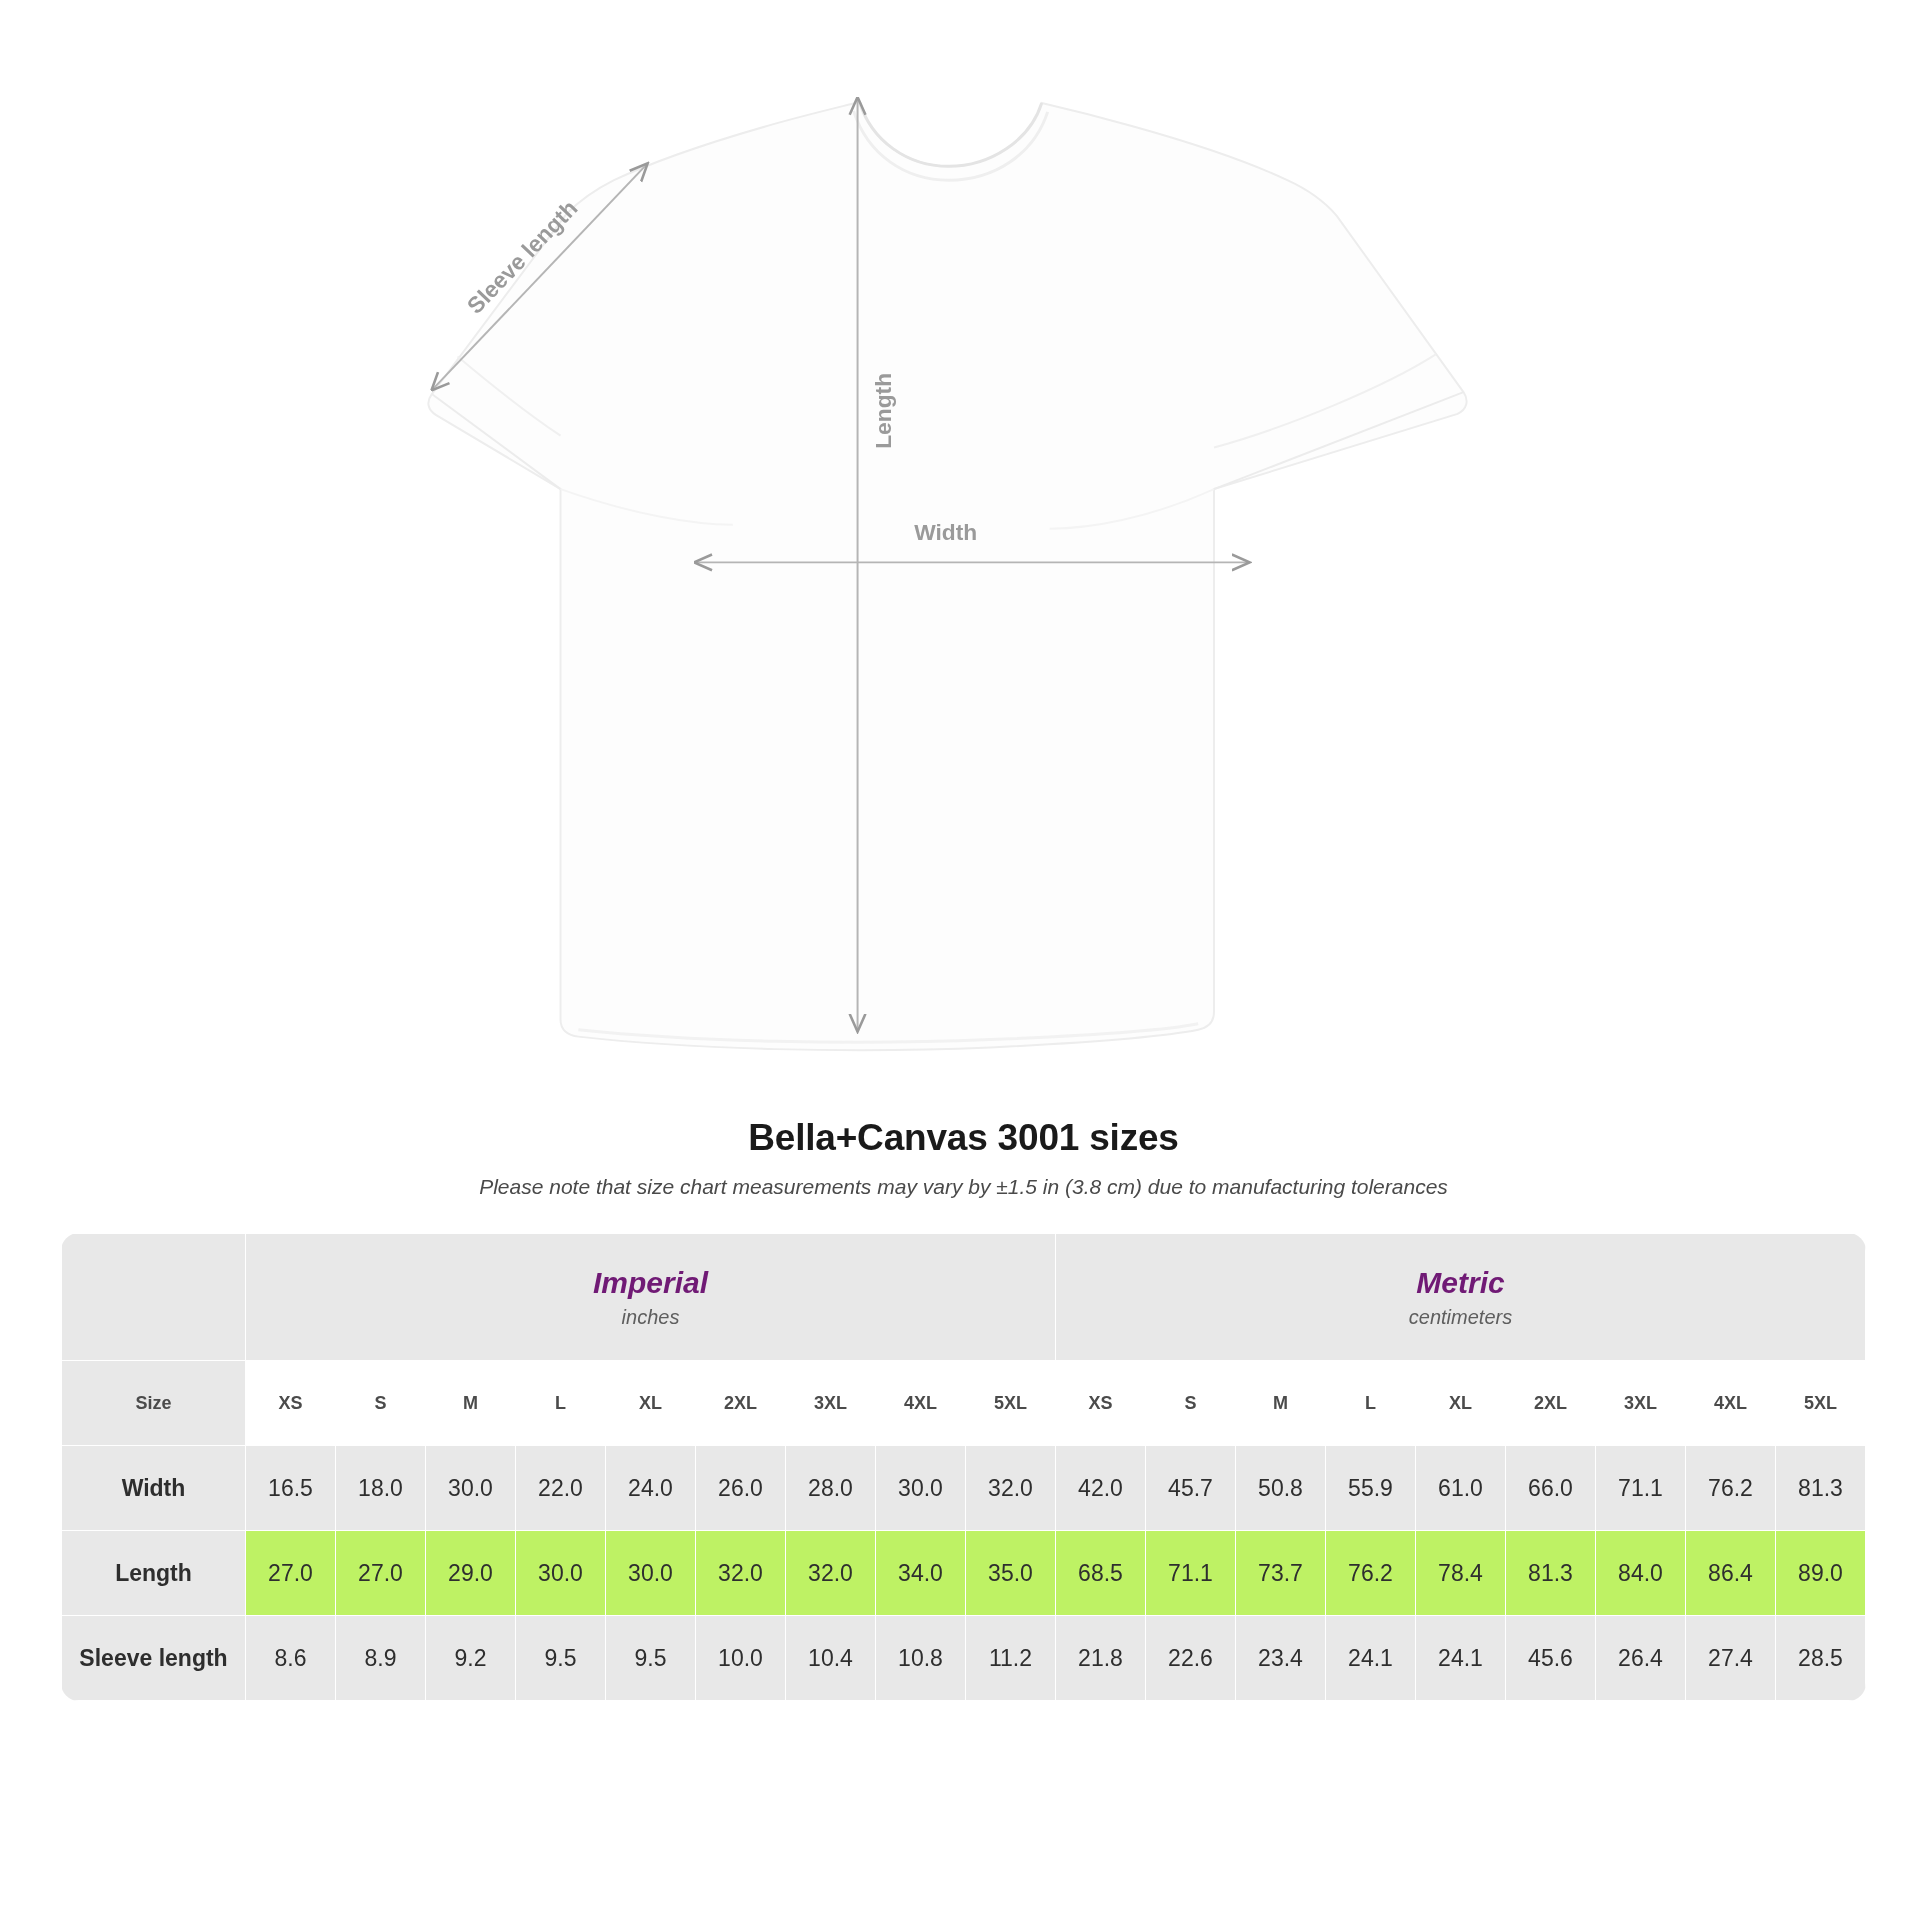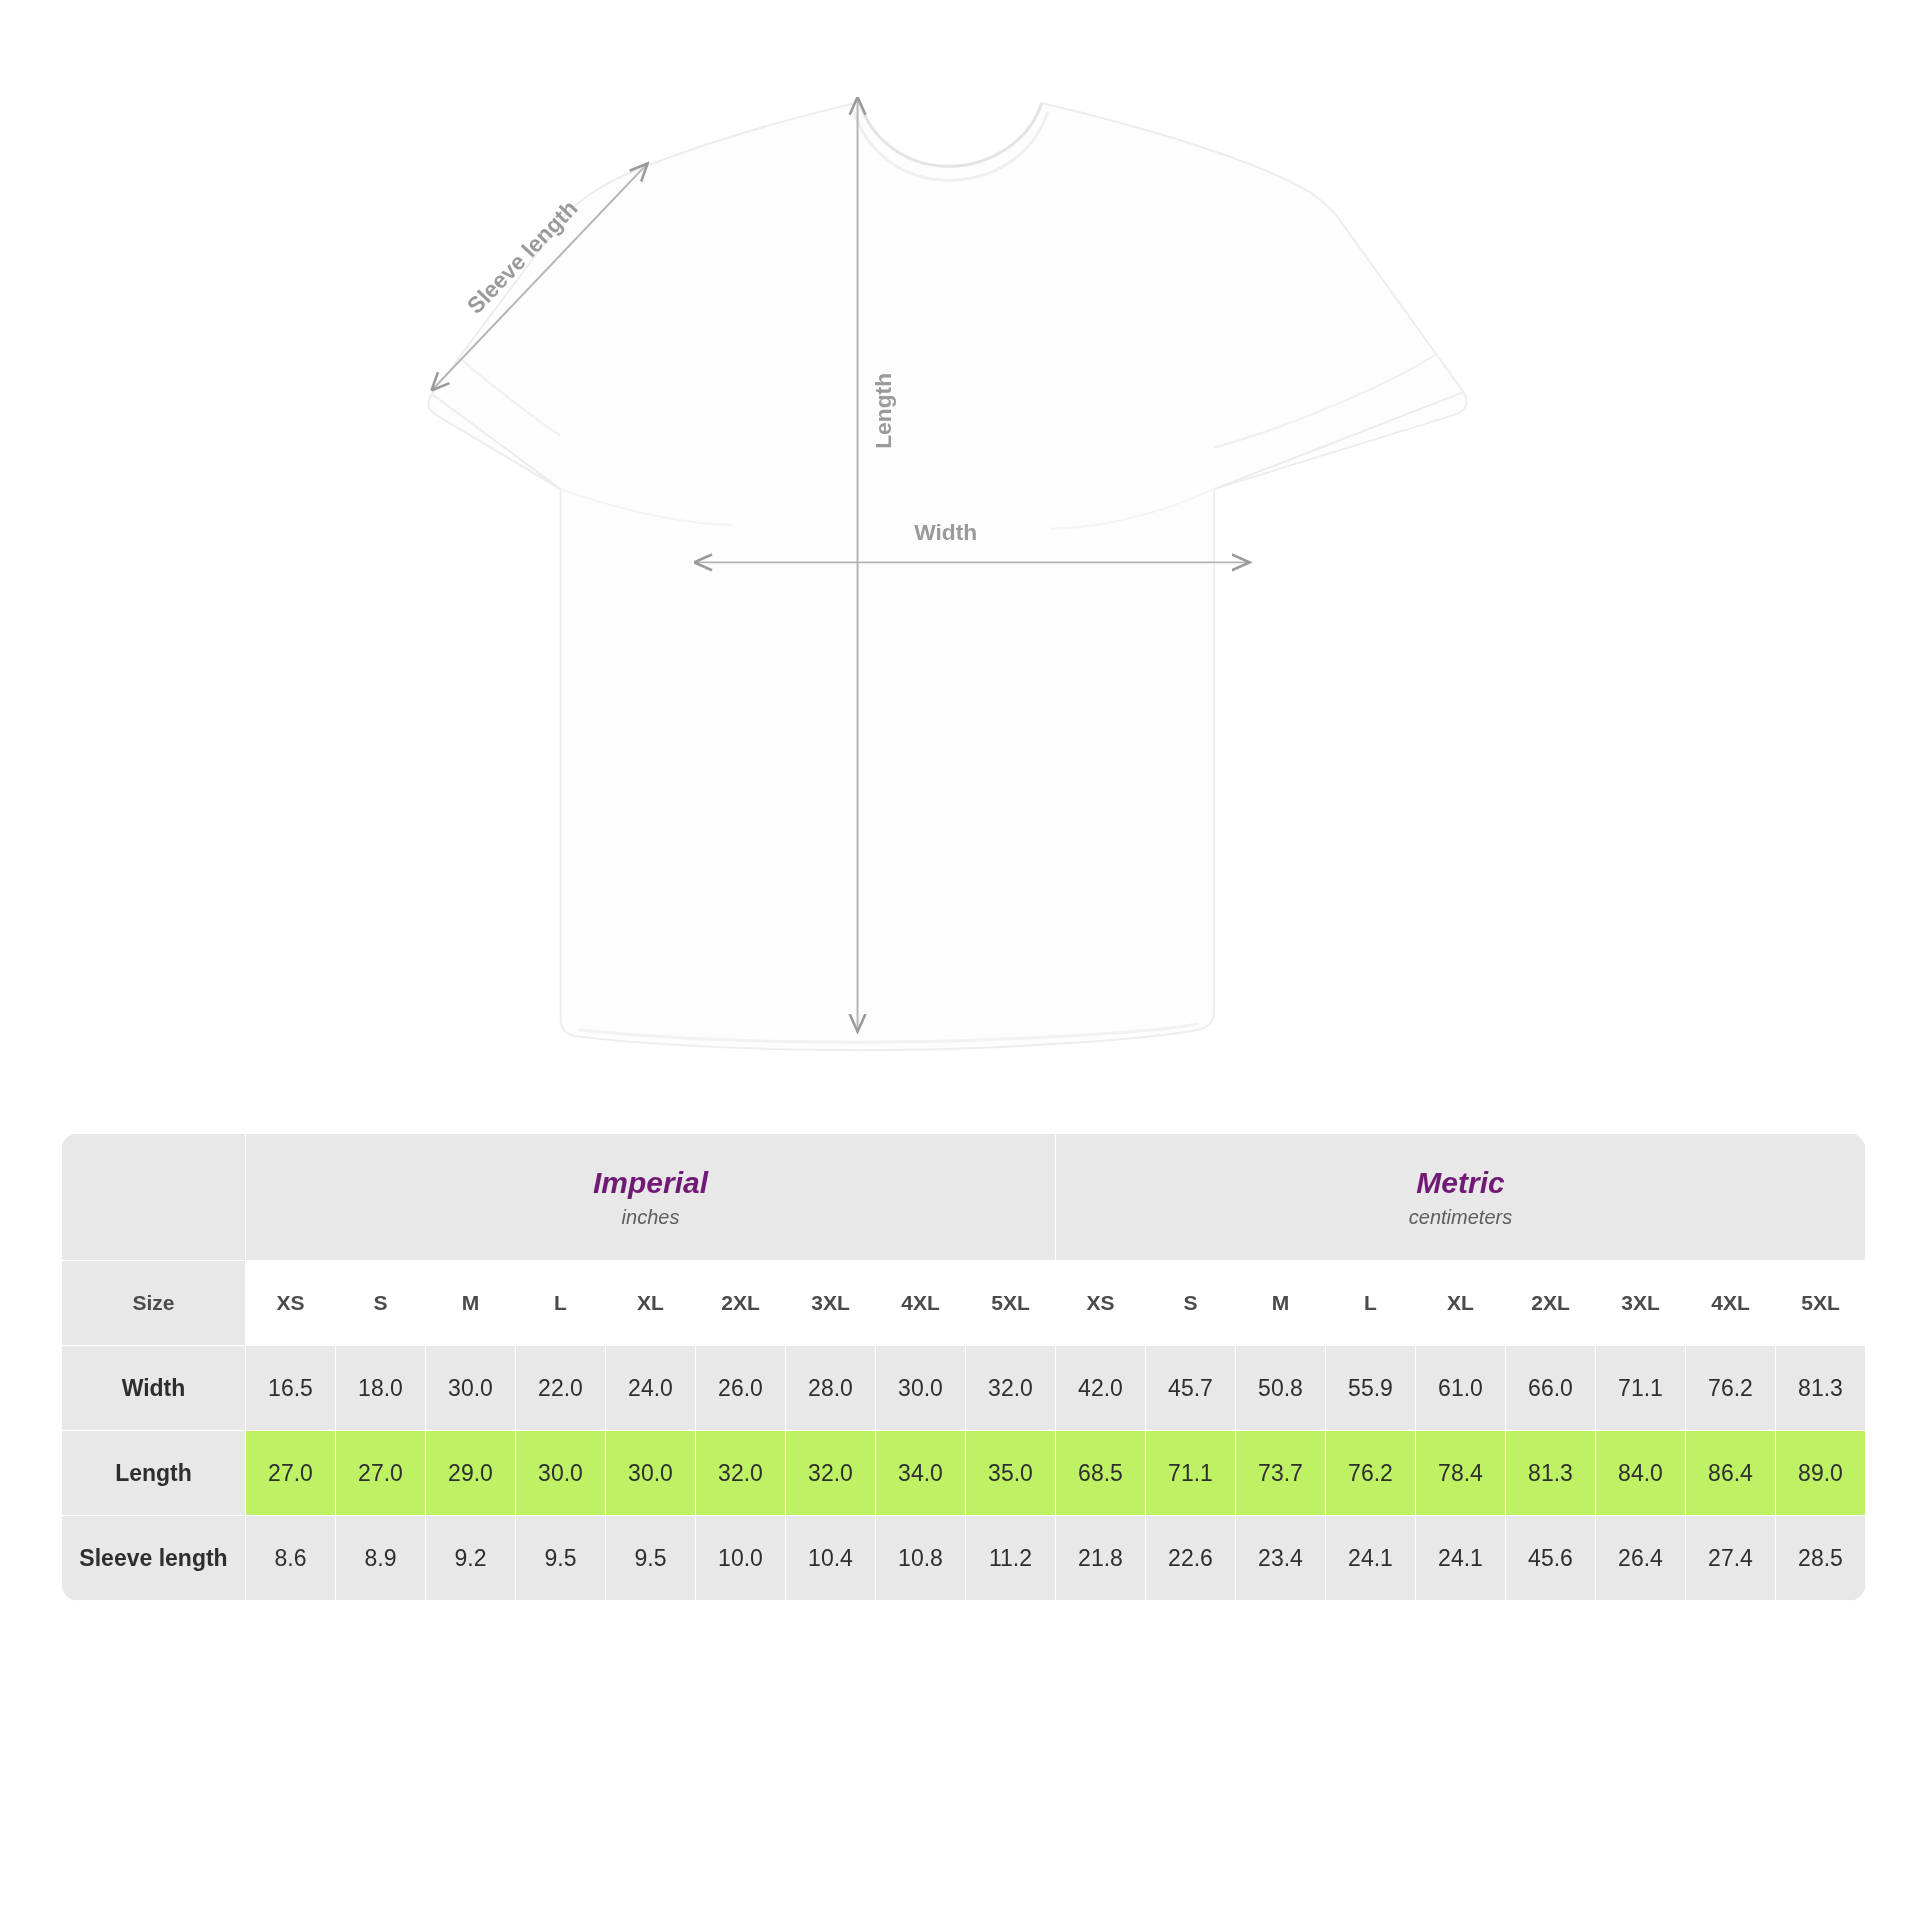--- a/index.html
+++ b/index.html
@@ -82,21 +82,21 @@
 
   .row-head {
     background: #e8e8e8;
     font-size: 23px;
     font-weight: bold;
     color: #4b4b4b;
     height: 85px;
   }
   .sizes-row td {
     background: #ffffff;
-    font-size: 21px;
+    font-size: 18px;
     font-weight: bold;
     color: #4b4b4b;
     height: 85px;
   }
   .sizes-row td.row-head { background: #e8e8e8; }
 
   .data-row td {
     font-size: 23px;
     color: #2e2e2e;
     height: 85px;
@@ -173,20 +173,24 @@
       </g>
 
       <text x="900" y="415" transform="rotate(-90 900 415)" text-anchor="middle" font-family="Liberation Sans, sans-serif" font-size="23" font-weight="bold" fill="#9a9a9a">Length</text>
 
       <text x="955" y="545" text-anchor="middle" font-family="Liberation Sans, sans-serif" font-size="23" font-weight="bold" fill="#9a9a9a">Width</text>
 
       <text x="533" y="265" transform="rotate(-46 533 265)" text-anchor="middle" font-family="Liberation Sans, sans-serif" font-size="23" font-weight="bold" fill="#9a9a9a">Sleeve length</text>
     </svg>
   </div>
 
+  <div class="title-block">
+    <div class="chart-title">Bella+Canvas 3001 sizes</div>
+    <div class="chart-note">Please note that size chart measurements may vary by ±1.5 in (3.8 cm) due to manufacturing tolerances</div>
+  </div>
 
   <div class="table-wrap">
     <table class="size-table">
       <colgroup>
         <col class="col-label">
         <col span="18">
       </colgroup>
       <tbody>
         <tr>
           <td class="blank-head"></td>

